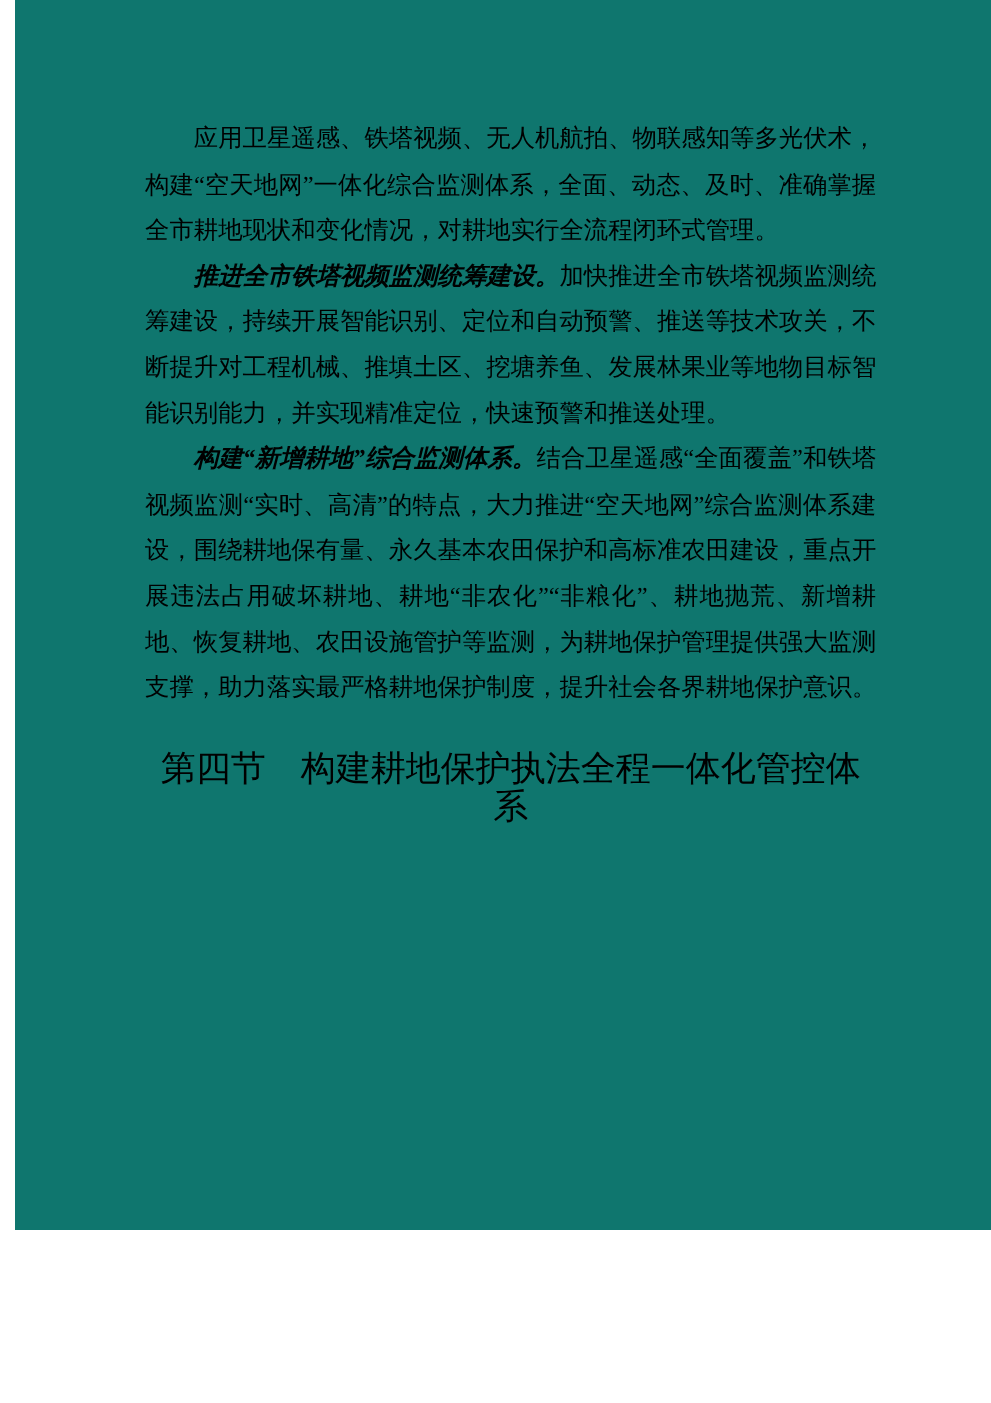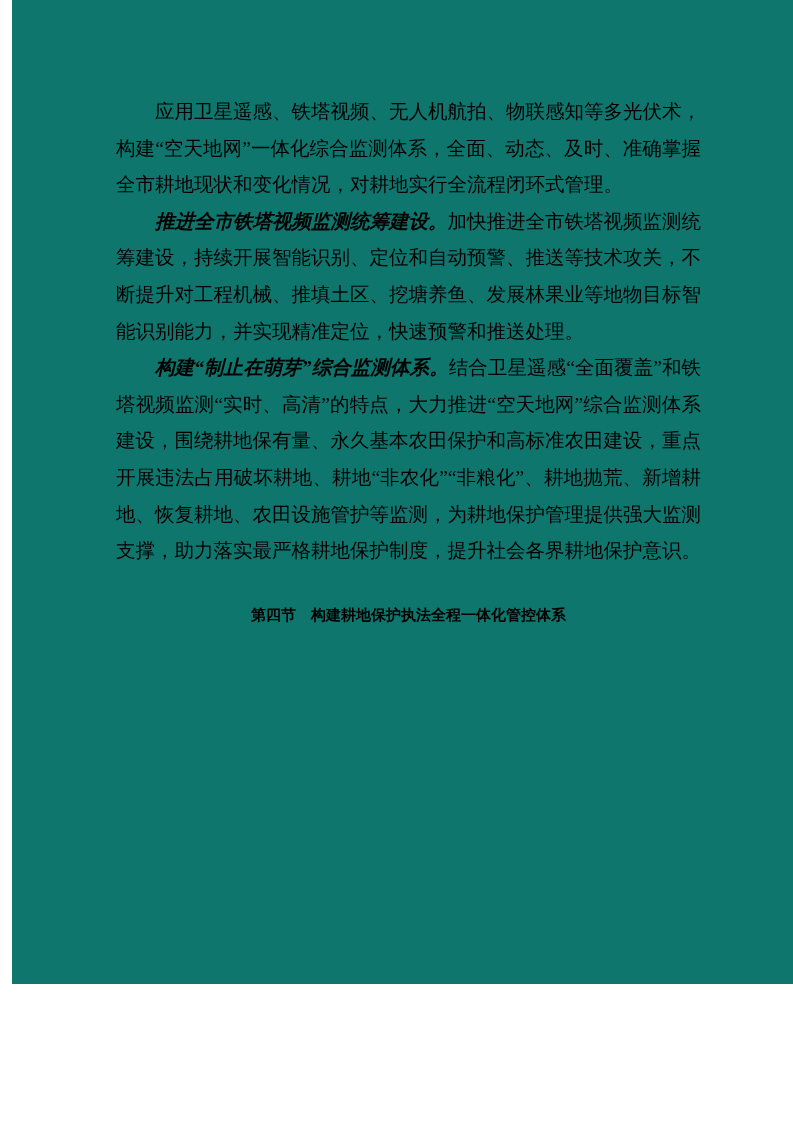--- a/index.html
+++ b/index.html
@@ -33,22 +33,22 @@
     letter-spacing: 0;
     word-break: break-all;
   }
   p.para .lead {
     font-weight: bold;
     font-style: italic;
   }
   h2.section-heading {
     margin: 30px 0 22px 0;
     font-family: "Liberation Sans", sans-serif;
-    font-weight: bold;
-    font-size: 15px;
+    font-weight: normal;
+    font-size: 28px;
     line-height: 30px;
     text-align: center;
     text-indent: 0;
     color: #000000;
   }
   .page-number {
     position: absolute;
     top: 1033px;
     left: 0;
     width: 100%;
@@ -61,21 +61,21 @@
 </head>
 <body>
 
 <div class="page">
   <div class="content">
 
     <p class="para"><span class="lead"></span><span>应用卫星遥感、铁塔视频、无人机航拍、物联感知等多光伏术，构建“空天地网”一体化综合监测体系，全面、动态、及时、准确掌握全市耕地现状和变化情况，对耕地实行全流程闭环式管理。</span></p>
 
     <p class="para"><span class="lead">推进全市铁塔视频监测统筹建设。</span><span>加快推进全市铁塔视频监测统筹建设，持续开展智能识别、定位和自动预警、推送等技术攻关，不断提升对工程机械、推填土区、挖塘养鱼、发展林果业等地物目标智能识别能力，并实现精准定位，快速预警和推送处理。</span></p>
 
-    <p class="para"><span class="lead">构建“制止在萌芽”综合监测体系。</span><span>结合卫星遥感“全面覆盖”和铁塔视频监测“实时、高清”的特点，大力推进“空天地网”综合监测体系建设，围绕耕地保有量、永久基本农田保护和高标准农田建设，重点开展违法占用破坏耕地、耕地“非农化”“非粮化”、耕地抛荒、新增耕地、恢复耕地、农田设施管护等监测，为耕地保护管理提供强大监测支撑，助力落实最严格耕地保护制度，提升社会各界耕地保护意识。</span></p>
+    <p class="para"><span class="lead">构建“新增耕地”综合监测体系。</span><span>结合卫星遥感“全面覆盖”和铁塔视频监测“实时、高清”的特点，大力推进“空天地网”综合监测体系建设，围绕耕地保有量、永久基本农田保护和高标准农田建设，重点开展违法占用破坏耕地、耕地“非农化”“非粮化”、耕地抛荒、新增耕地、恢复耕地、农田设施管护等监测，为耕地保护管理提供强大监测支撑，助力落实最严格耕地保护制度，提升社会各界耕地保护意识。</span></p>
 
 
     <h2 class="section-heading">第四节　构建耕地保护执法全程一体化管控体系</h2>
 
 
   </div>
 
   <div class="page-number">55</div>
 </div>
 

